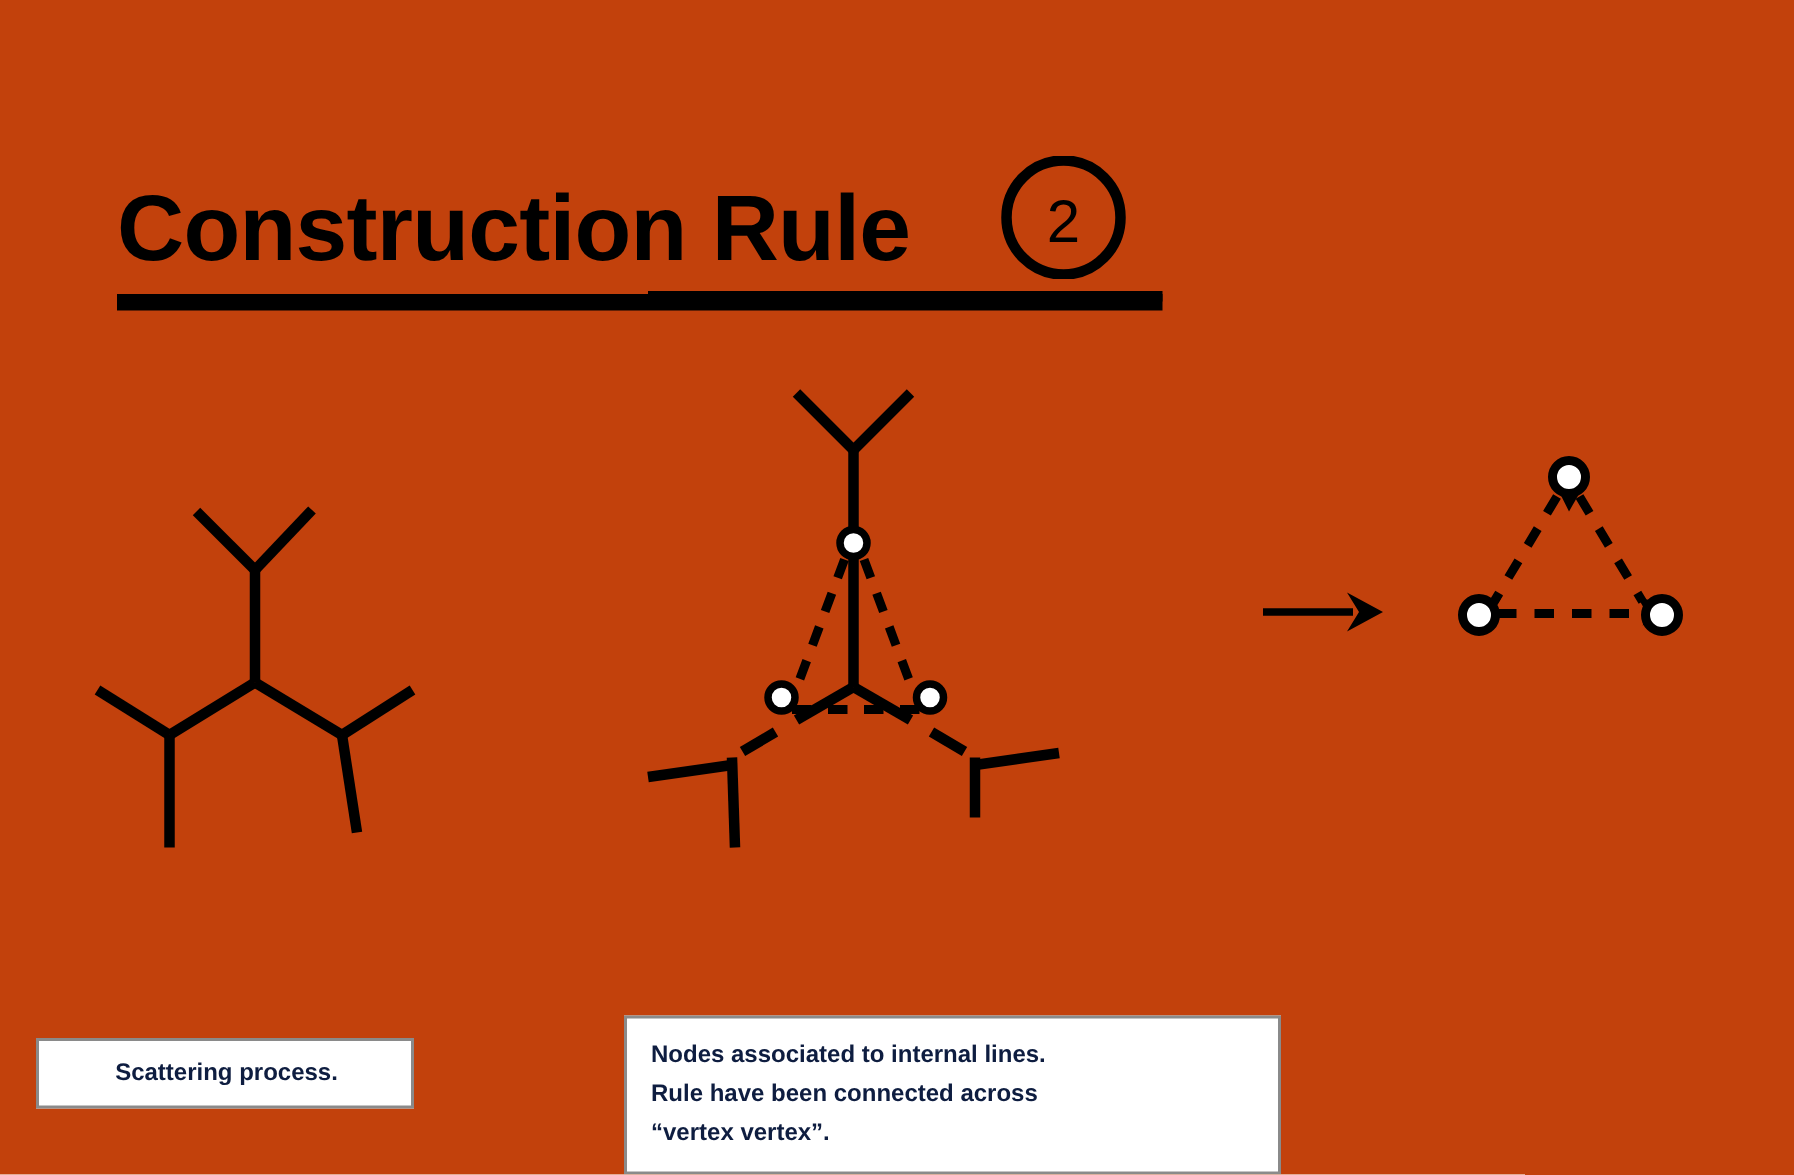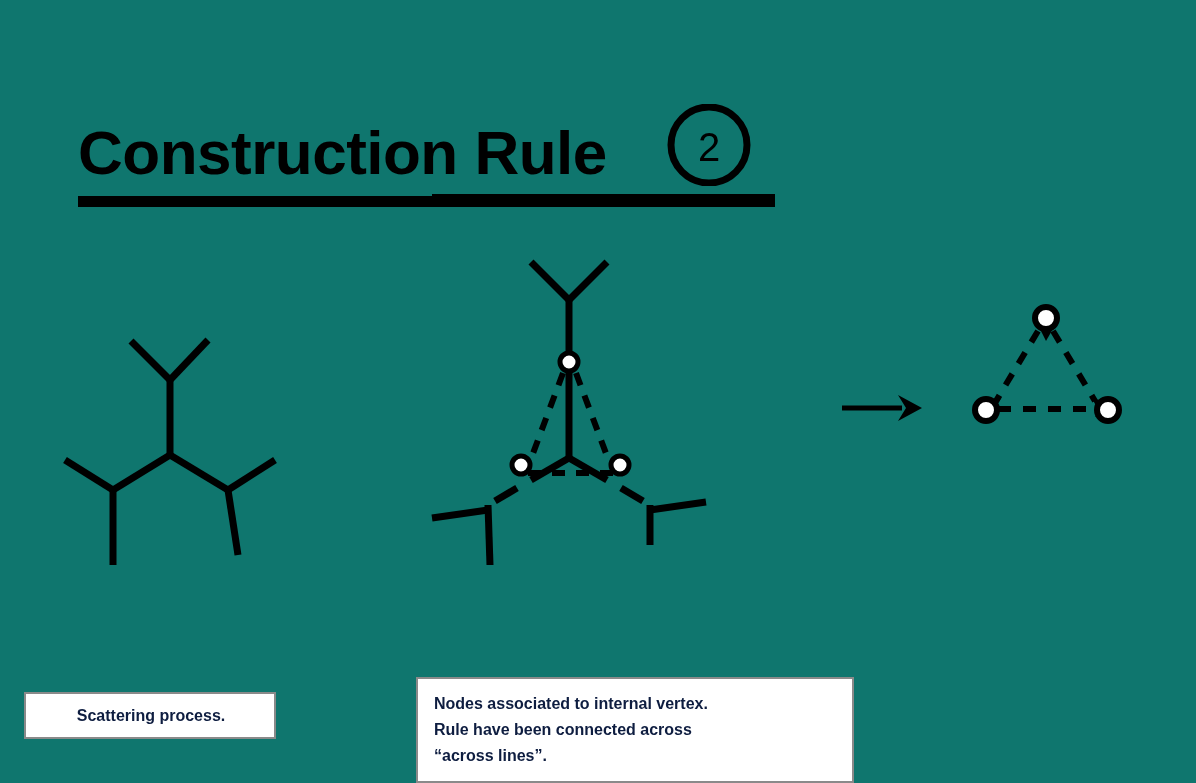--- a/index.html
+++ b/index.html
@@ -9,21 +9,21 @@
     background: #ffffff;
   }
   body {
     font-family: "Liberation Sans", sans-serif;
     color: #000000;
   }
   #slide {
     position: relative;
     width: 1196px;
     height: 783px;
-    background: #0f766e;
+    background: #c2410c;
     overflow: hidden;
   }
 
   
   #title-block {
     position: absolute;
     left: 74px;
     top: 118px;
     width: 720px;
     height: 100px;
@@ -220,19 +220,19 @@
         <circle cx="168" cy="135" r="11"></circle>
       </g>
     </svg>
   </div>
 
   <div class="caption-box" id="caption-scattering">
     <div class="line">Scattering process.</div>
   </div>
 
   <div class="caption-box" id="caption-nodes">
-    <div class="line">Nodes associated to internal vertex.</div>
+    <div class="line">Nodes associated to internal lines.</div>
     <div class="line">Rule have been connected across</div>
-    <div class="line">“across lines”.</div>
+    <div class="line">“vertex vertex”.</div>
   </div>
 
 
 </div>
 
 </body></html>

